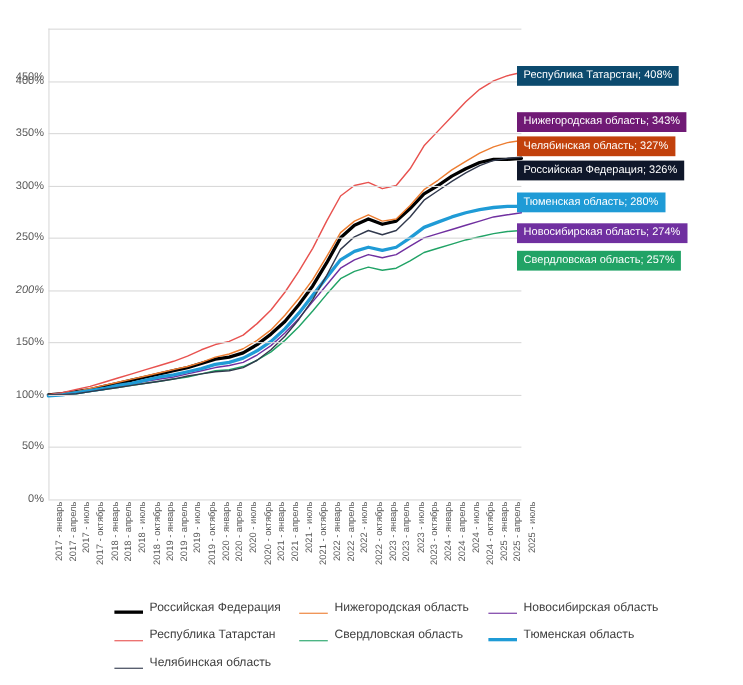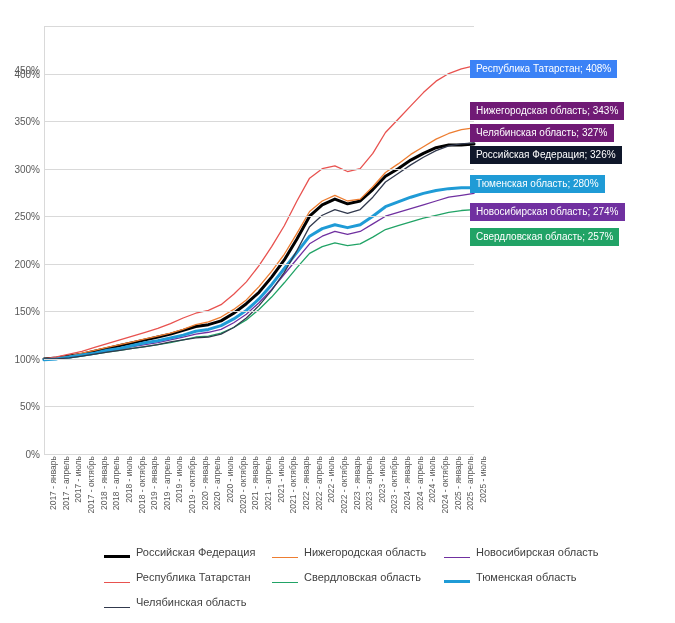--- a/index.html
+++ b/index.html
@@ -118,21 +118,21 @@
 </head>
 <body>
 
 <div id="chart-root">
 
   <div class="ylabels">
       <span style="top: 428px;">0%</span>
       <span style="top: 380.444px;">50%</span>
       <span style="top: 332.889px;">100%</span>
       <span style="top: 285.333px;">150%</span>
-      <span style="top: 237.778px;">200%</span>
+      <span style="top: 237.778px; font-style: italic;">200%</span>
       <span style="top: 190.222px;">250%</span>
       <span style="top: 142.667px;">300%</span>
       <span style="top: 95.1111px;">350%</span>
       <span style="top: 47.5556px;">400%</span>
       <span style="top: 12px; margin-top: 32px;">450%</span>
     </div>
 
   <div id="plot-area">
     <div class="axis-line-y"></div>
     <svg class="series-svg" id="series-svg" width="430" height="428">
@@ -188,23 +188,23 @@
       <span style="left: 358.118px;">2024 - январь</span>
       <span style="left: 370.765px;">2024 - апрель</span>
       <span style="left: 383.412px;">2024 - июль</span>
       <span style="left: 396.059px;">2024 - октябрь</span>
       <span style="left: 408.706px;">2025 - январь</span>
       <span style="left: 421.353px;">2025 - апрель</span>
       <span style="left: 434px;">2025 - июль</span>
     </div>
 
   <div id="callouts">
-      <div class="callout" style="background: #3b82f6; top: 60px; left: 470px;">Республика Татарстан; 408%</div>
+      <div class="callout" style="background: #0c4a6e; top: 60px; left: 470px;">Республика Татарстан; 408%</div>
       <div class="callout" style="background: #701a75; top: 102px; left: 470px;">Нижегородская область; 343%</div>
-      <div class="callout" style="background: #701a75; top: 124px; left: 470px;">Челябинская область; 327%</div>
+      <div class="callout" style="background: #c2410c; top: 124px; left: 470px;">Челябинская область; 327%</div>
       <div class="callout" style="background: #0f172a; top: 146px; left: 470px;">Российская Федерация; 326%</div>
       <div class="callout" style="background: rgb(31, 155, 214); top: 175px; left: 470px;">Тюменская область; 280%</div>
       <div class="callout" style="background: rgb(112, 48, 160); top: 203px; left: 470px;">Новосибирская область; 274%</div>
       <div class="callout" style="background: rgb(33, 163, 102); top: 228px; left: 470px;">Свердловская область; 257%</div>
     </div>
 
   <div id="legend">
       <div class="legend-item" style="left: 0px; top: 0px;">
         <span class="legend-swatch" style="border-top-width: 3px; border-top-color: rgb(0, 0, 0);"></span>
         <span class="legend-label">Российская Федерация</span>

